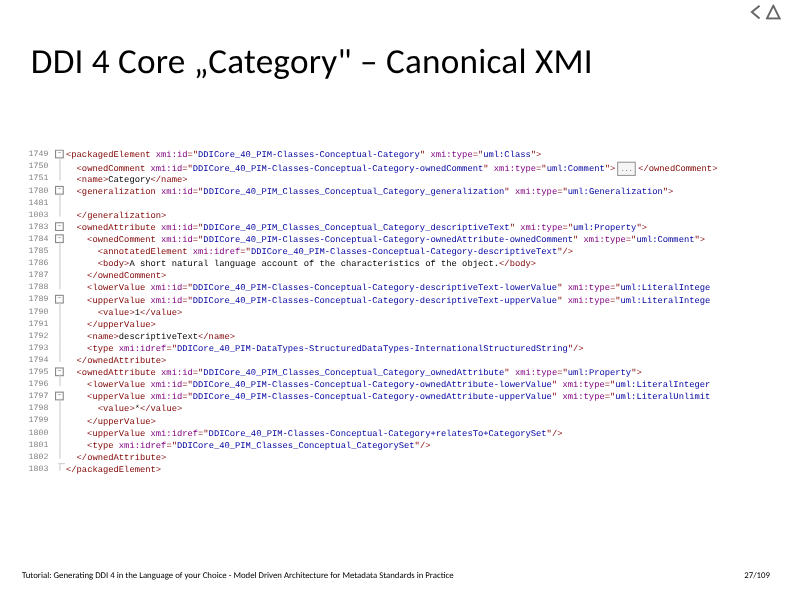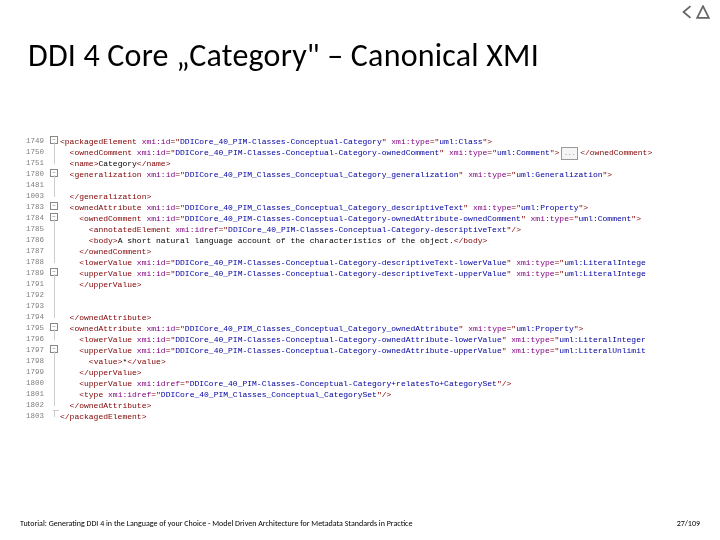--- a/index.html
+++ b/index.html
@@ -129,37 +129,46 @@
         <span class="tok"><span>    </span><span class="pun">&lt;</span><span class="tag">lowerValue </span><span class="ns">xmi:id</span><span class="pun">="</span><span class="val">DDICore_40_PIM-Classes-Conceptual-Category-descriptiveText-lowerValue</span><span class="pun">" </span><span class="ns">xmi:type</span><span class="pun">="</span><span class="val">uml:LiteralIntege</span></span>
       </div>
       <div class="line">
         <span class="ln">1789</span>
         <span class="fold">
           <span class="fold-box">−</span>
         </span>
         <span class="tok"><span>    </span><span class="pun">&lt;</span><span class="tag">upperValue </span><span class="ns">xmi:id</span><span class="pun">="</span><span class="val">DDICore_40_PIM-Classes-Conceptual-Category-descriptiveText-upperValue</span><span class="pun">" </span><span class="ns">xmi:type</span><span class="pun">="</span><span class="val">uml:LiteralIntege</span></span>
       </div>
       <div class="line">
+        <span class="ln">1790</span>
+        <span class="fold">
+          <span class="fold-line"></span>
+        </span>
+        <span class="tok"><span>      </span><span class="pun">&lt;</span><span class="tag">value</span><span class="pun">&gt;</span><span class="txt">1</span><span class="pun">&lt;/</span><span class="tag">value</span><span class="pun">&gt;</span></span>
+      </div>
+      <div class="line">
         <span class="ln">1791</span>
         <span class="fold">
           <span class="fold-line"></span>
         </span>
         <span class="tok"><span>    </span><span class="pun">&lt;/</span><span class="tag">upperValue</span><span class="pun">&gt;</span></span>
       </div>
       <div class="line">
         <span class="ln">1792</span>
         <span class="fold">
           <span class="fold-line"></span>
         </span>
+        <span class="tok"><span>    </span><span class="pun">&lt;</span><span class="tag">name</span><span class="pun">&gt;</span><span class="txt">descriptiveText</span><span class="pun">&lt;/</span><span class="tag">name</span><span class="pun">&gt;</span></span>
       </div>
       <div class="line">
         <span class="ln">1793</span>
         <span class="fold">
           <span class="fold-line"></span>
         </span>
+        <span class="tok"><span>    </span><span class="pun">&lt;</span><span class="tag">type </span><span class="ns">xmi:idref</span><span class="pun">="</span><span class="val">DDICore_40_PIM-DataTypes-StructuredDataTypes-InternationalStructuredString</span><span class="pun">"/&gt;</span></span>
       </div>
       <div class="line">
         <span class="ln">1794</span>
         <span class="fold">
           <span class="fold-line"></span>
         </span>
         <span class="tok"><span>  </span><span class="pun">&lt;/</span><span class="tag">ownedAttribute</span><span class="pun">&gt;</span></span>
       </div>
       <div class="line">
         <span class="ln">1795</span>

